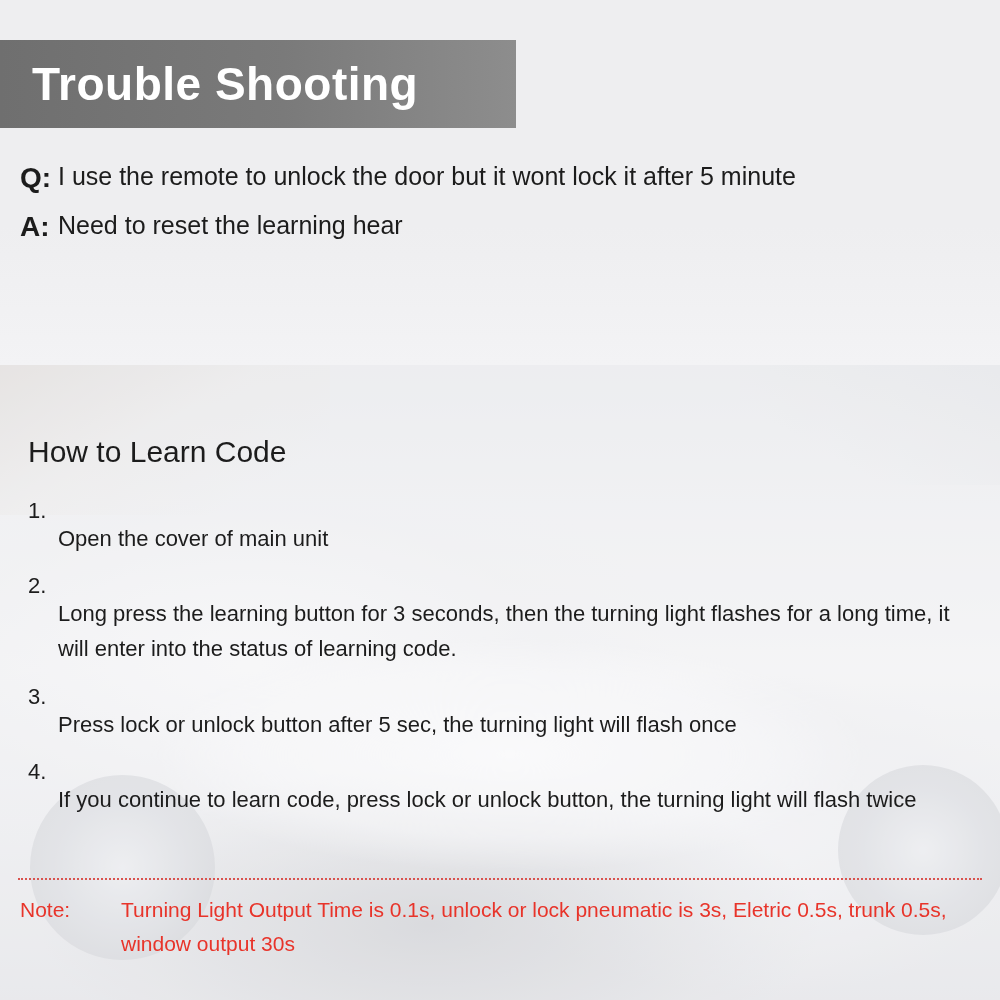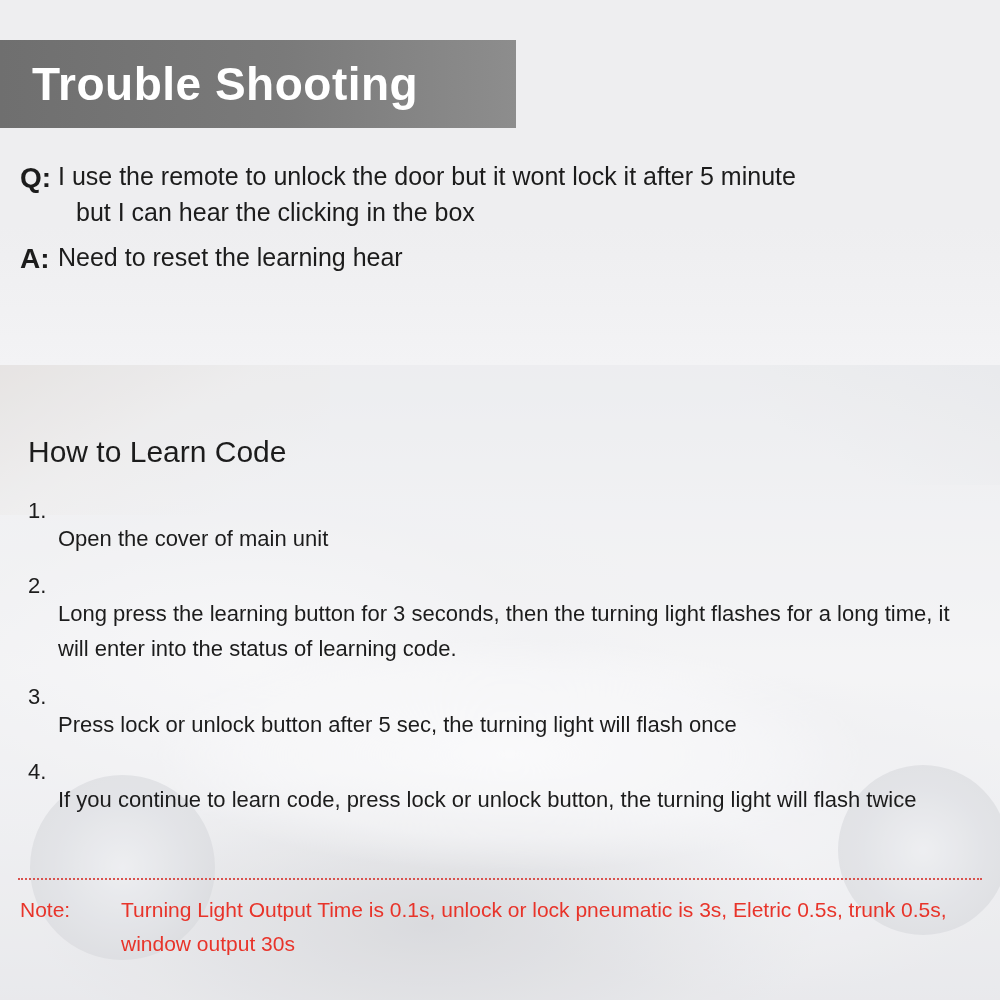--- a/index.html
+++ b/index.html
@@ -213,21 +213,20 @@
     <div class="title-banner">
       <span class="title-text">Trouble Shooting</span>
     </div>
 
     <div class="qa-block">
 
       <div class="qa-row">
         <div class="qa-label">Q:</div>
         <div class="qa-text">
           <span>I use the remote to unlock the door but it wont lock it after 5 minute</span>
-          <span class="indent-line">but I can hear the clicking in the box</span>
         </div>
       </div>
 
       <div class="qa-row">
         <div class="qa-label">A:</div>
         <div class="qa-text">
           <span>Need to reset the learning hear</span>
         </div>
       </div>
 

